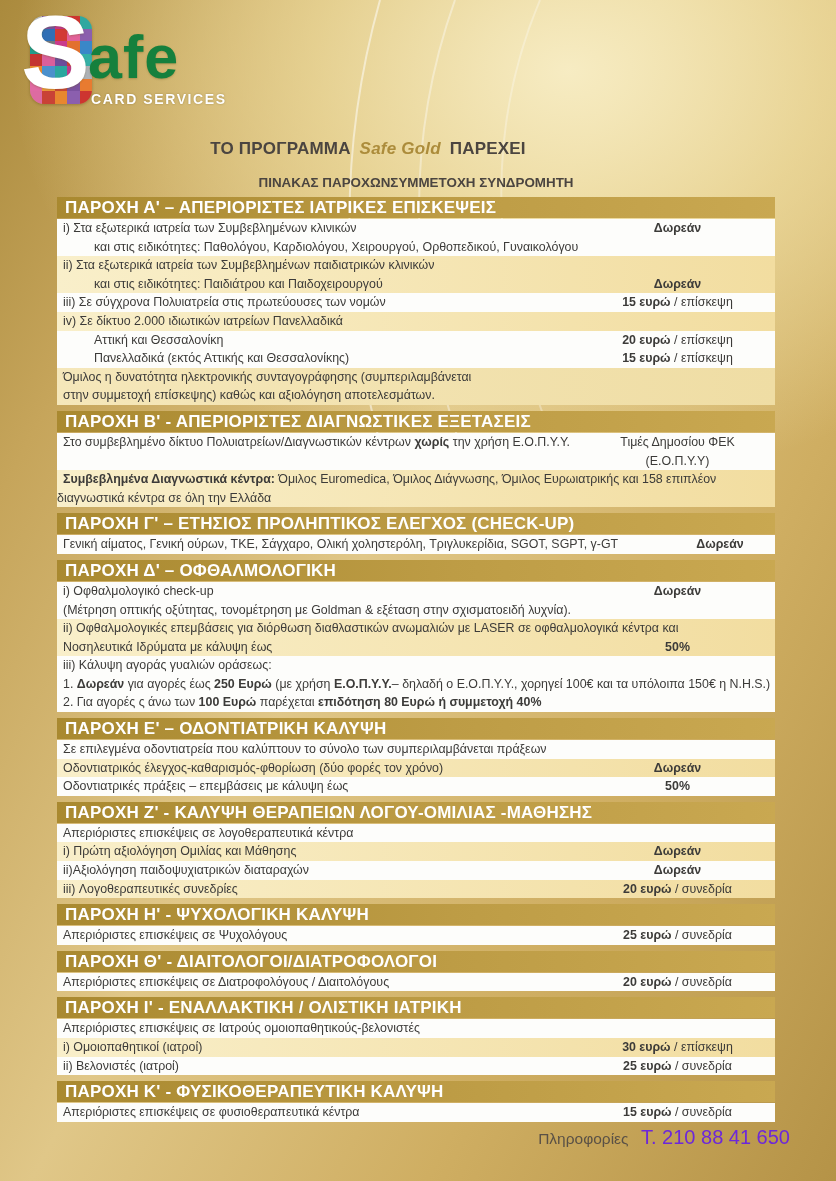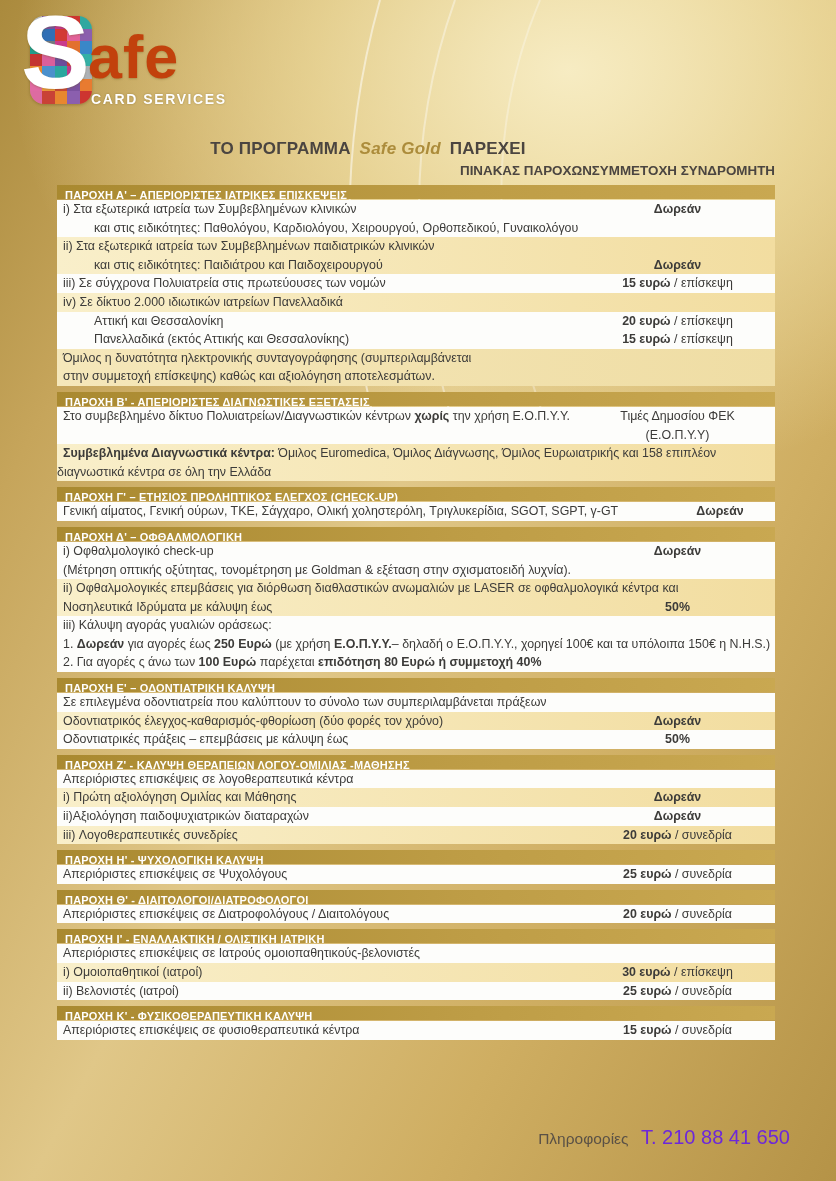--- a/index.html
+++ b/index.html
@@ -12,34 +12,34 @@
   }
   .arcs{position:absolute;left:330px;top:0;pointer-events:none;}
   
   .logo{position:absolute;left:28px;top:14px;width:210px;height:104px;}
   .mosaic{position:absolute;left:2px;top:2px;width:62px;height:88px;border-radius:14px;overflow:hidden;
     display:grid;grid-template-columns:repeat(5,1fr);grid-template-rows:repeat(7,1fr);z-index:1;
     box-shadow:0 1px 3px rgba(90,70,20,.4);}
   .mosaic div{width:100%;height:100%;}
   .safe-s{position:absolute;left:-7px;top:-13px;font-size:103px;line-height:1;font-weight:bold;color:#fff;z-index:2;
     text-shadow:0 1px 2px rgba(110,90,30,.35);}
-  .safe-rest{position:absolute;left:60px;top:13px;font-size:61px;line-height:1;font-weight:bold;color:#c2410c;z-index:2;
+  .safe-rest{position:absolute;left:60px;top:13px;font-size:61px;line-height:1;font-weight:bold;color:#15803d;z-index:2;
     letter-spacing:1px;text-shadow:0 1px 2px rgba(110,90,30,.35);}
   .card-services{position:absolute;left:63px;top:77px;font-size:14px;font-weight:600;letter-spacing:1.6px;color:#fff;z-index:2;
     text-shadow:0 0 2px rgba(110,90,30,.55);}
   
   .program-title{position:absolute;top:139px;left:0;width:736px;text-align:center;
     font-size:17px;font-weight:bold;color:#4b4540;letter-spacing:.2px;}
   .program-title .brand{color:#ac8c3b;font-style:italic;padding:0 4px;}
   
   .content{position:absolute;left:57px;top:163px;width:718px;}
-  .col-headers{display:flex;justify-content:flex-end;font-weight:bold;font-size:13.4px;color:#4b4540;margin-bottom:7px;}
+  .col-headers{display:flex;justify-content:center;font-weight:bold;font-size:13.4px;color:#4b4540;margin-bottom:7px;margin-top:12px;}
   .section{margin-bottom:6px;}
   .section-header{background:linear-gradient(90deg,#a98930,#bd9c45 55%,#c9a851);color:#fff;font-weight:bold;
-    font-size:11px;height:14px;line-height:21px;padding-left:8px;letter-spacing:.2px;margin-bottom:1px;}
+    font-size:17px;height:21px;line-height:21px;padding-left:8px;letter-spacing:.2px;margin-bottom:1px;}
   .row.white{background:#fdfdfb;}
   .row.gold{background:linear-gradient(90deg,#f9efca,#f2dda0);}
   .row.note{background:linear-gradient(90deg,#f5e7ba,#efdda4);}
   .line-row{display:flex;align-items:flex-start;}
   .line-text{flex:1;font-size:12.4px;line-height:18.6px;color:#3c3b39;padding-left:6px;white-space:nowrap;}
   .line-text.indent{padding-left:37px;}
   .line-text.center{text-align:left;padding-left:0;}
   .b{font-weight:bold;}
   .value-cell{width:195px;text-align:center;font-size:12.4px;line-height:18.6px;color:#3c3b39;flex-shrink:0;}
   

